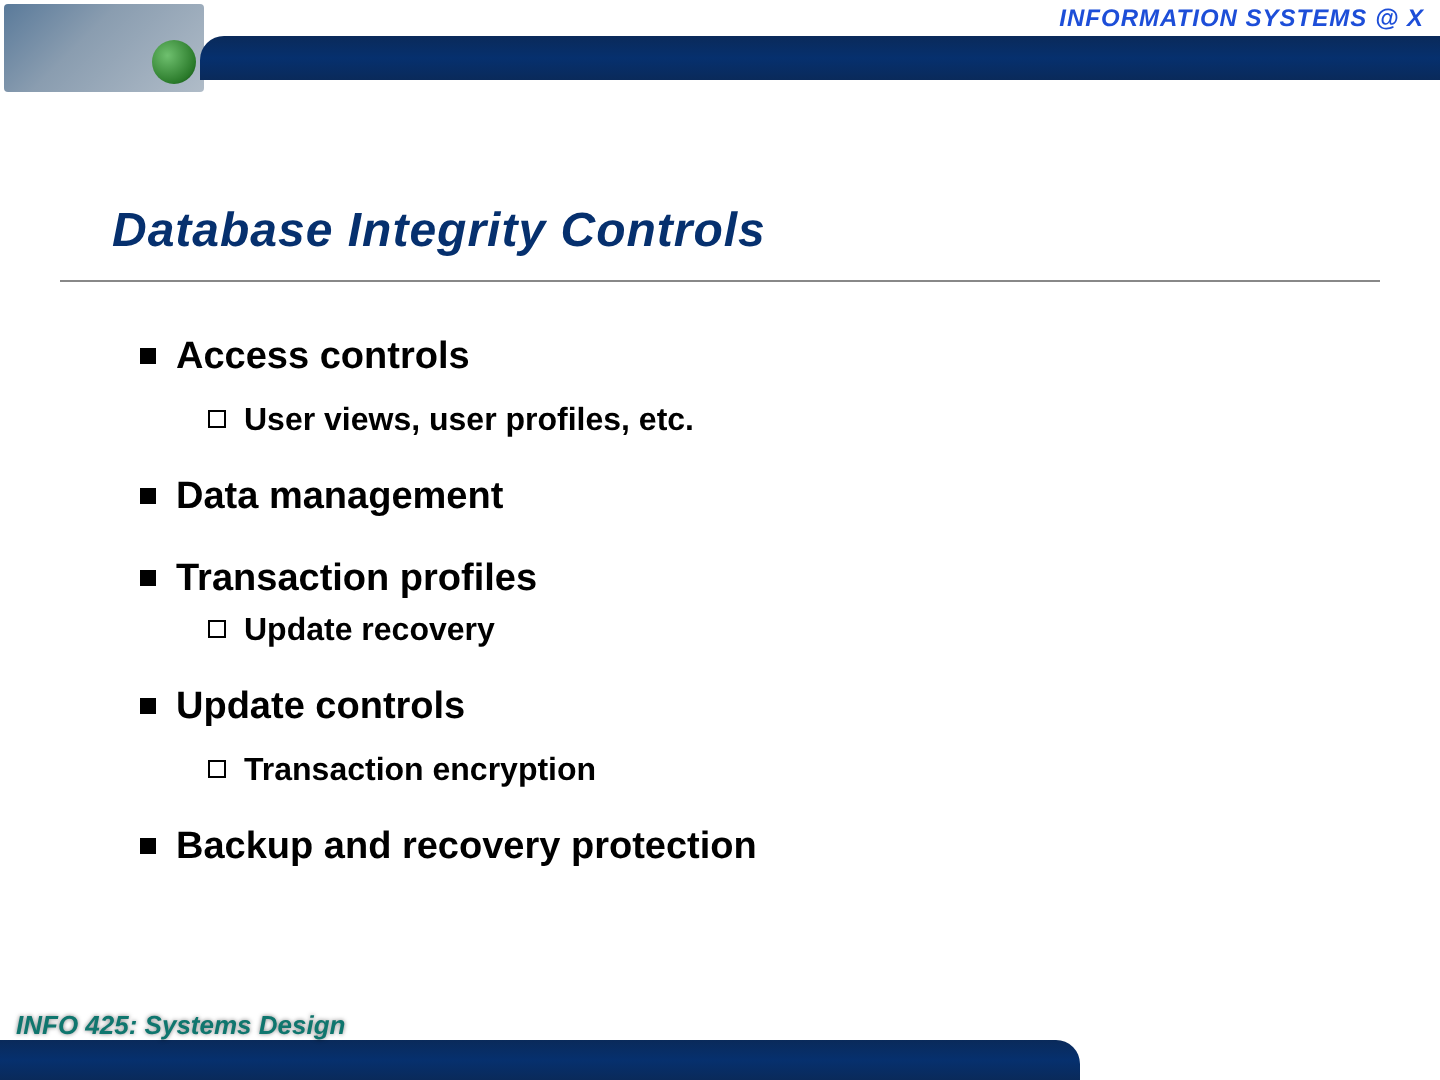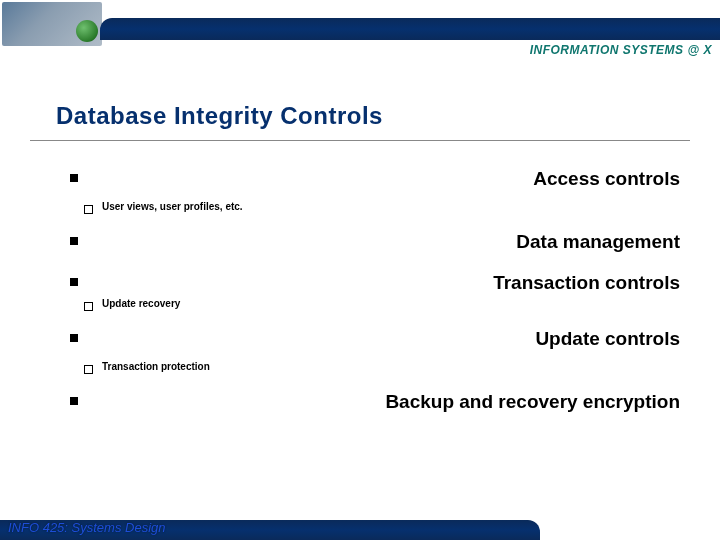--- a/index.html
+++ b/index.html
@@ -38,33 +38,33 @@
     height: 22px;
     background: linear-gradient(180deg, #0a2a5a 0%, #06306e 50%, #0a2a5a 100%);
     border-top-left-radius: 12px;
   }
   .header-tag {
     position: absolute;
     top: 2px; right: 8px;
     font-size: 12px;
     font-weight: bold;
     font-style: italic;
-    color: #0f766e;
+    color: #1d4ed8;
     letter-spacing: 0.5px;
-    margin-top: 41px;
   }
   .title {
     position: absolute;
     top: 102px;
     left: 56px;
     font-family: "Arial Black", Arial, sans-serif;
     font-weight: 900;
     font-size: 24px;
     color: #06306e;
     letter-spacing: 0.5px;
+    font-style: italic;
   }
   .title-underline {
     position: absolute;
     top: 140px;
     left: 30px; right: 30px;
     height: 1px;
     background: #888;
   }
   .content {
     position: absolute;
@@ -73,35 +73,34 @@
     right: 40px;
   }
   .l1 {
     position: relative;
     padding-left: 18px;
     font-size: 19px;
     font-weight: bold;
     color: #000;
     margin-top: 18px;
     line-height: 1.2;
-    text-align: right;
   }
   .l1:first-child { margin-top: 8px; }
   .l1::before {
     content: "";
     position: absolute;
     left: 0; top: 6px;
     width: 8px; height: 8px;
     background: #000;
   }
   .l2 {
     position: relative;
     padding-left: 18px;
-    margin-left: 14px;
-    font-size: 10px;
+    margin-left: 34px;
+    font-size: 16px;
     font-weight: bold;
     color: #000;
     margin-top: 10px;
     line-height: 1.2;
   }
   .l2.tight { margin-top: 4px; }
   .l2::before {
     content: "";
     position: absolute;
     left: 0; top: 4px;
@@ -117,25 +116,25 @@
   .footer-strip {
     position: absolute;
     left: 0; bottom: 0;
     height: 20px;
     width: 540px;
     background: linear-gradient(180deg, #0a2a5a 0%, #06306e 50%, #0a2a5a 100%);
     border-top-right-radius: 12px;
   }
   .footer-text {
     position: absolute;
-    left: 8px; bottom: 5px;
+    left: 8px; bottom: 20px;
     font-size: 13px;
     font-style: italic;
-    font-weight: normal;
-    color: #1d4ed8;
+    font-weight: bold;
+    color: #0f766e;
     text-shadow: 0 0 2px rgba(0,0,0,0.5);
   }
 </style>
 </head>
 <body>
 
 <div class="header">
   <div class="header-image"></div>
   <div class="header-strip"></div>
   <div class="header-tag">INFORMATION SYSTEMS @ X</div>
@@ -143,25 +142,25 @@
 
 <div class="title">Database Integrity Controls</div>
 <div class="title-underline"></div>
 
 <div class="content">
   <div class="l1">Access controls</div>
   <div class="l2">User views, user profiles, etc.</div>
 
   <div class="l1">Data management</div>
 
-  <div class="l1">Transaction controls</div>
+  <div class="l1">Transaction profiles</div>
   <div class="l2 tight">Update recovery</div>
 
   <div class="l1">Update controls</div>
-  <div class="l2">Transaction protection</div>
+  <div class="l2">Transaction encryption</div>
 
-  <div class="l1">Backup and recovery encryption</div>
+  <div class="l1">Backup and recovery protection</div>
 </div>
 
 <div class="footer">
   <div class="footer-strip"></div>
   <div class="footer-text">INFO 425: Systems Design</div>
 </div>
 
 </body></html>

